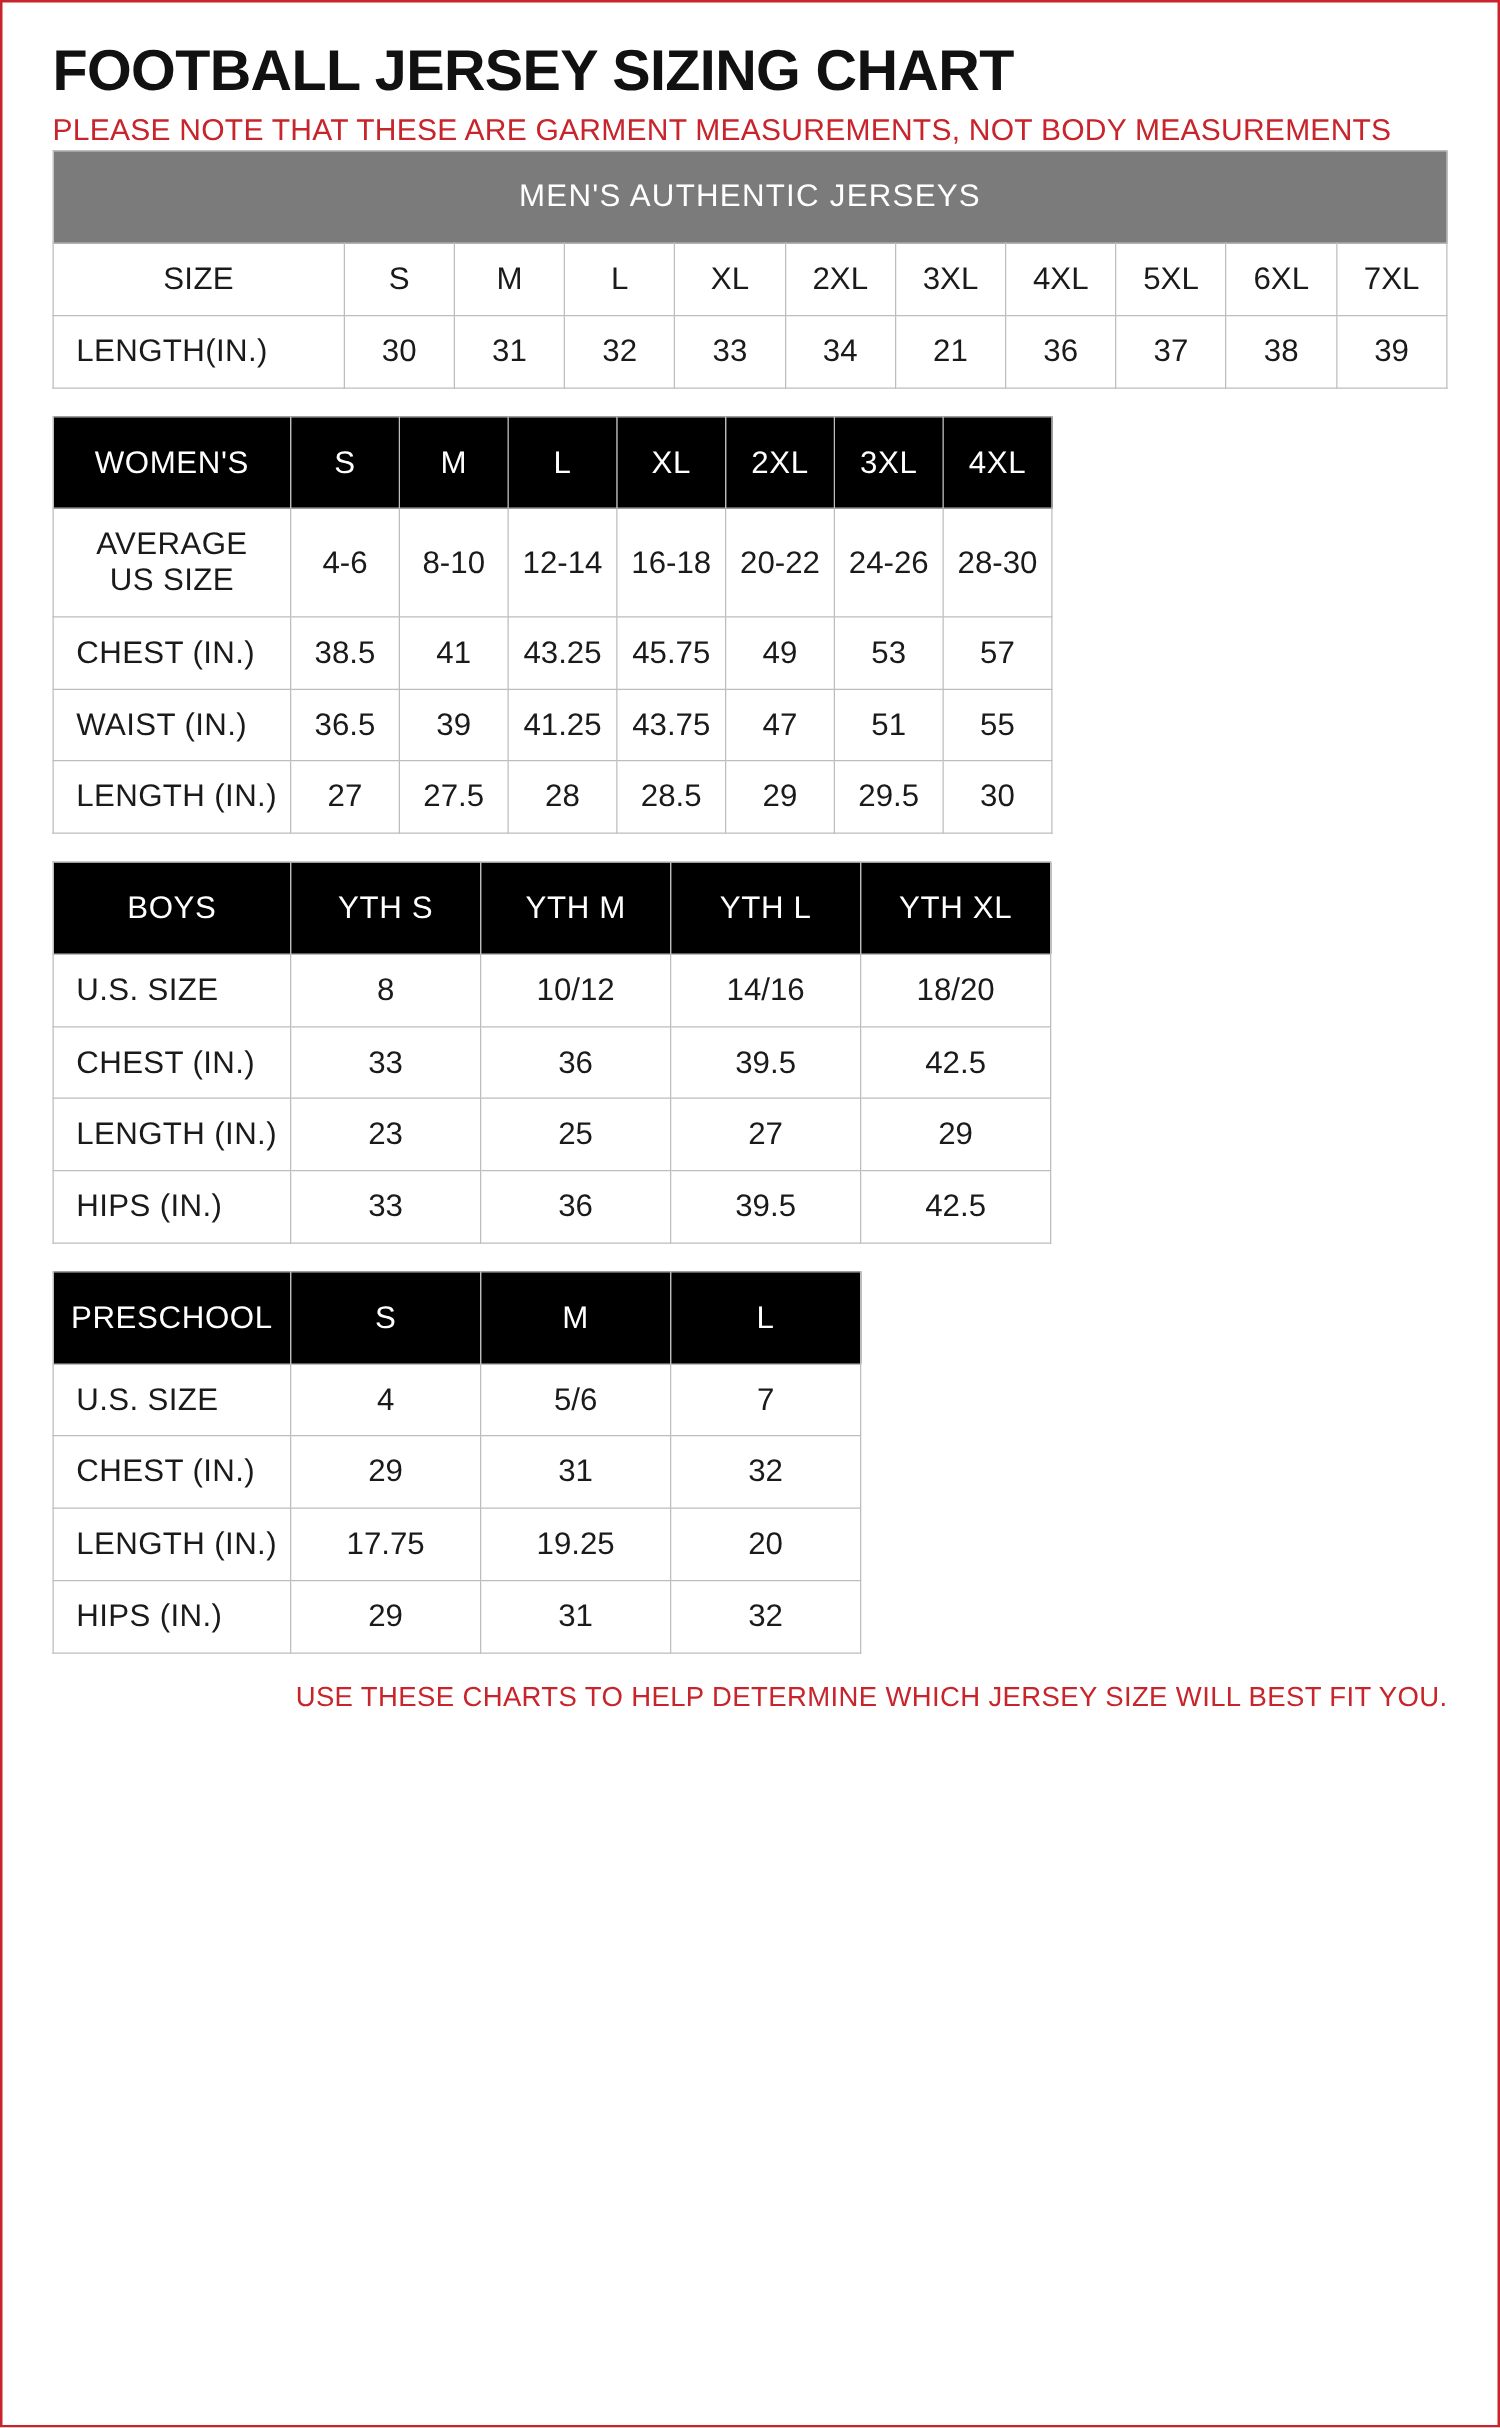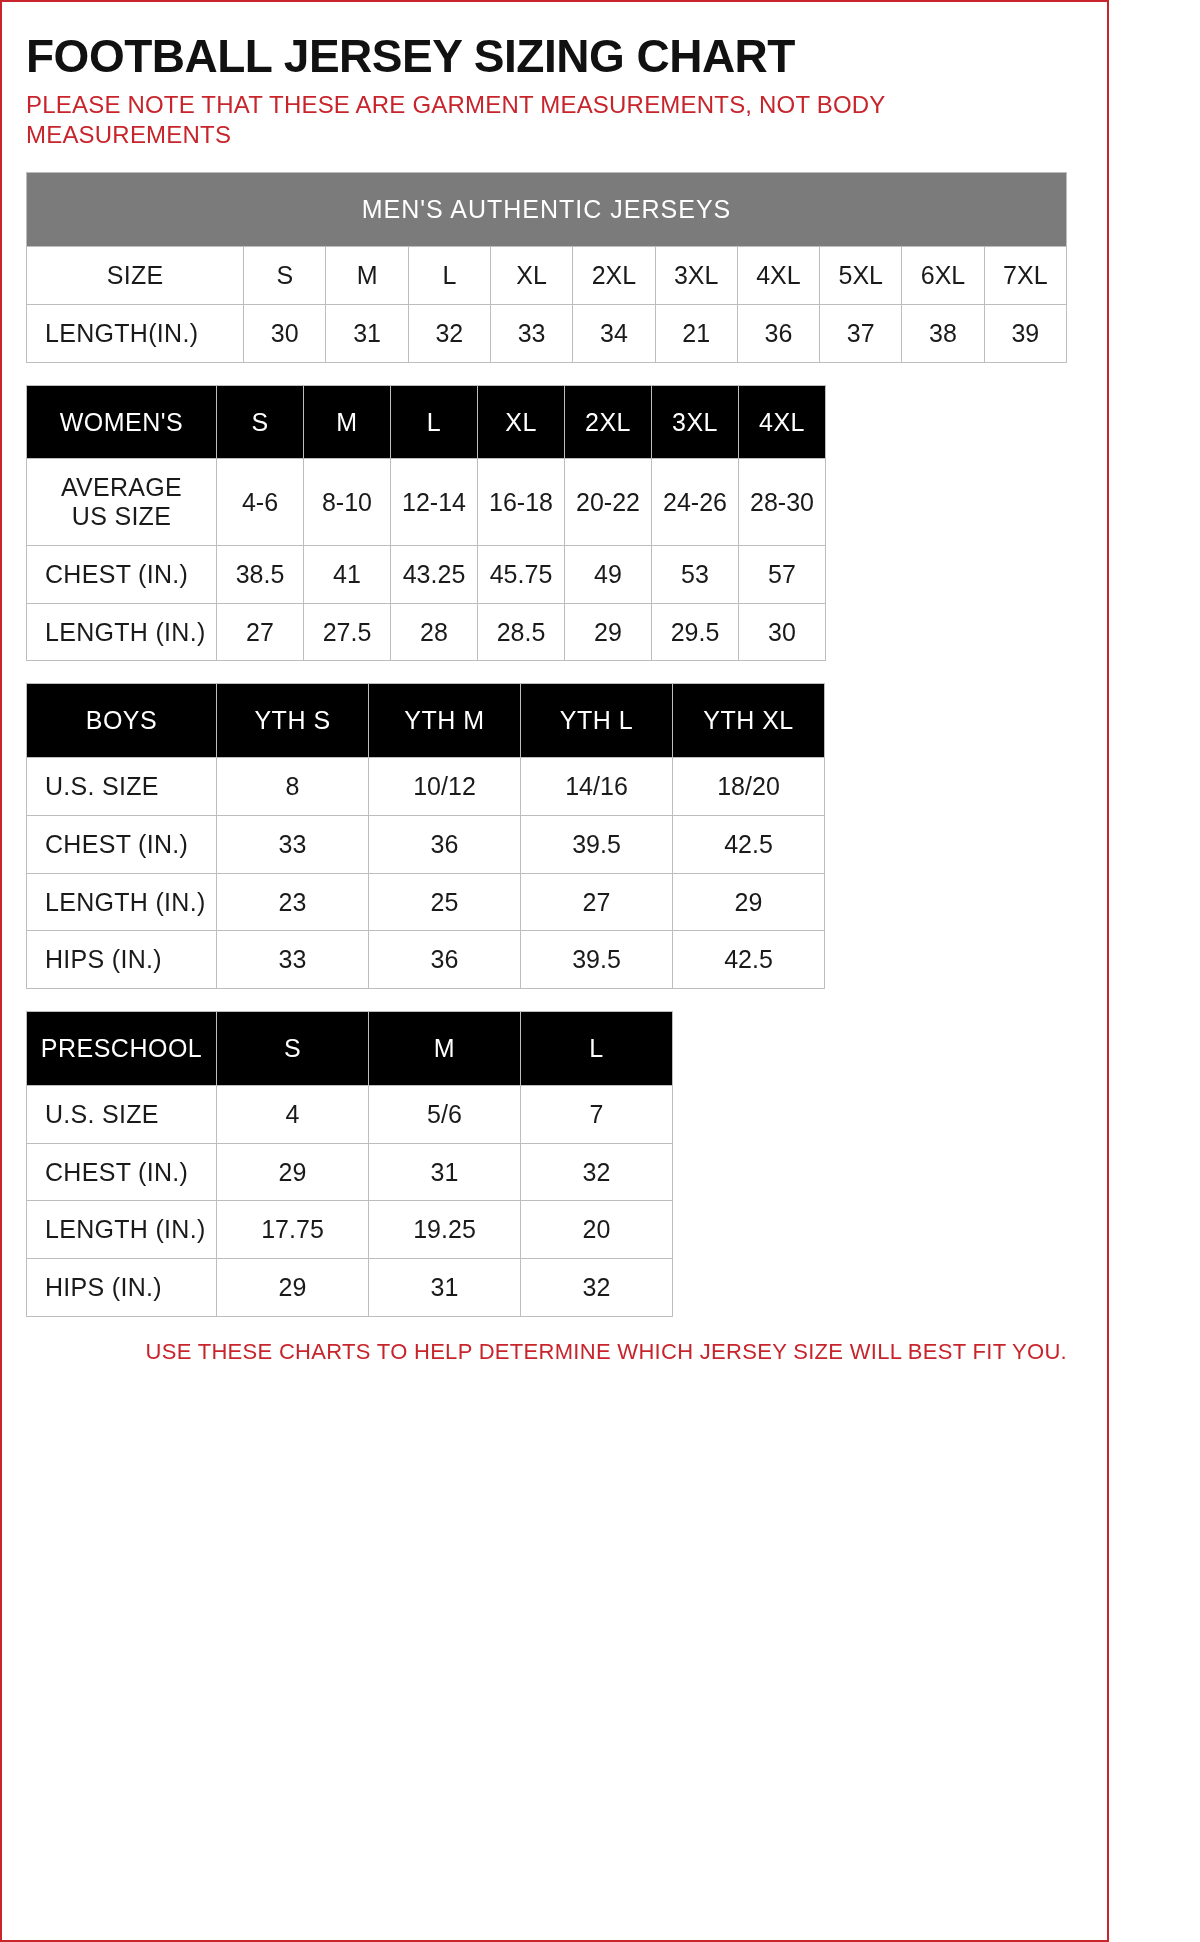--- a/index.html
+++ b/index.html
@@ -9,39 +9,38 @@
   }
   body {
     width: 1200px;
     min-height: 1942px;
     font-family: "Liberation Sans", sans-serif;
     color: #1a1a1a;
     position: relative;
     box-sizing: border-box;
   }
   .page {
-    width: 1109px;
+    width: 1200px;
     min-height: 1942px;
     box-sizing: border-box;
     border: 2px solid #c8242b;
-    padding: 26px 40px 18px 24px;
+    padding: 26px 40px 18px 40px;
   }
   .main-title {
     font-size: 46px;
     font-weight: bold;
     letter-spacing: -0.5px;
     color: #111;
     margin: 4px 0 10px 0;
     line-height: 1.05;
   }
   .note {
     color: #c8242b;
     font-size: 24px;
     line-height: 1.25;
-    margin-bottom: 22px;
     letter-spacing: 0.2px;
   }
   table.size-table {
     border-collapse: collapse;
     width: 100%;
     table-layout: fixed;
     margin-bottom: 22px;
   }
   table.size-table td {
     border: 1px solid #bdbdbd;
@@ -197,20 +196,30 @@
         <td class="row-label">CHEST (IN.)</td>
         <td>38.5</td>
         <td>41</td>
         <td>43.25</td>
         <td>45.75</td>
         <td>49</td>
         <td>53</td>
         <td>57</td>
       </tr>
       <tr>
+        <td class="row-label">WAIST (IN.)</td>
+        <td>36.5</td>
+        <td>39</td>
+        <td>41.25</td>
+        <td>43.75</td>
+        <td>47</td>
+        <td>51</td>
+        <td>55</td>
+      </tr>
+      <tr>
         <td class="row-label">LENGTH (IN.)</td>
         <td>27</td>
         <td>27.5</td>
         <td>28</td>
         <td>28.5</td>
         <td>29</td>
         <td>29.5</td>
         <td>30</td>
       </tr>
     </tbody>

